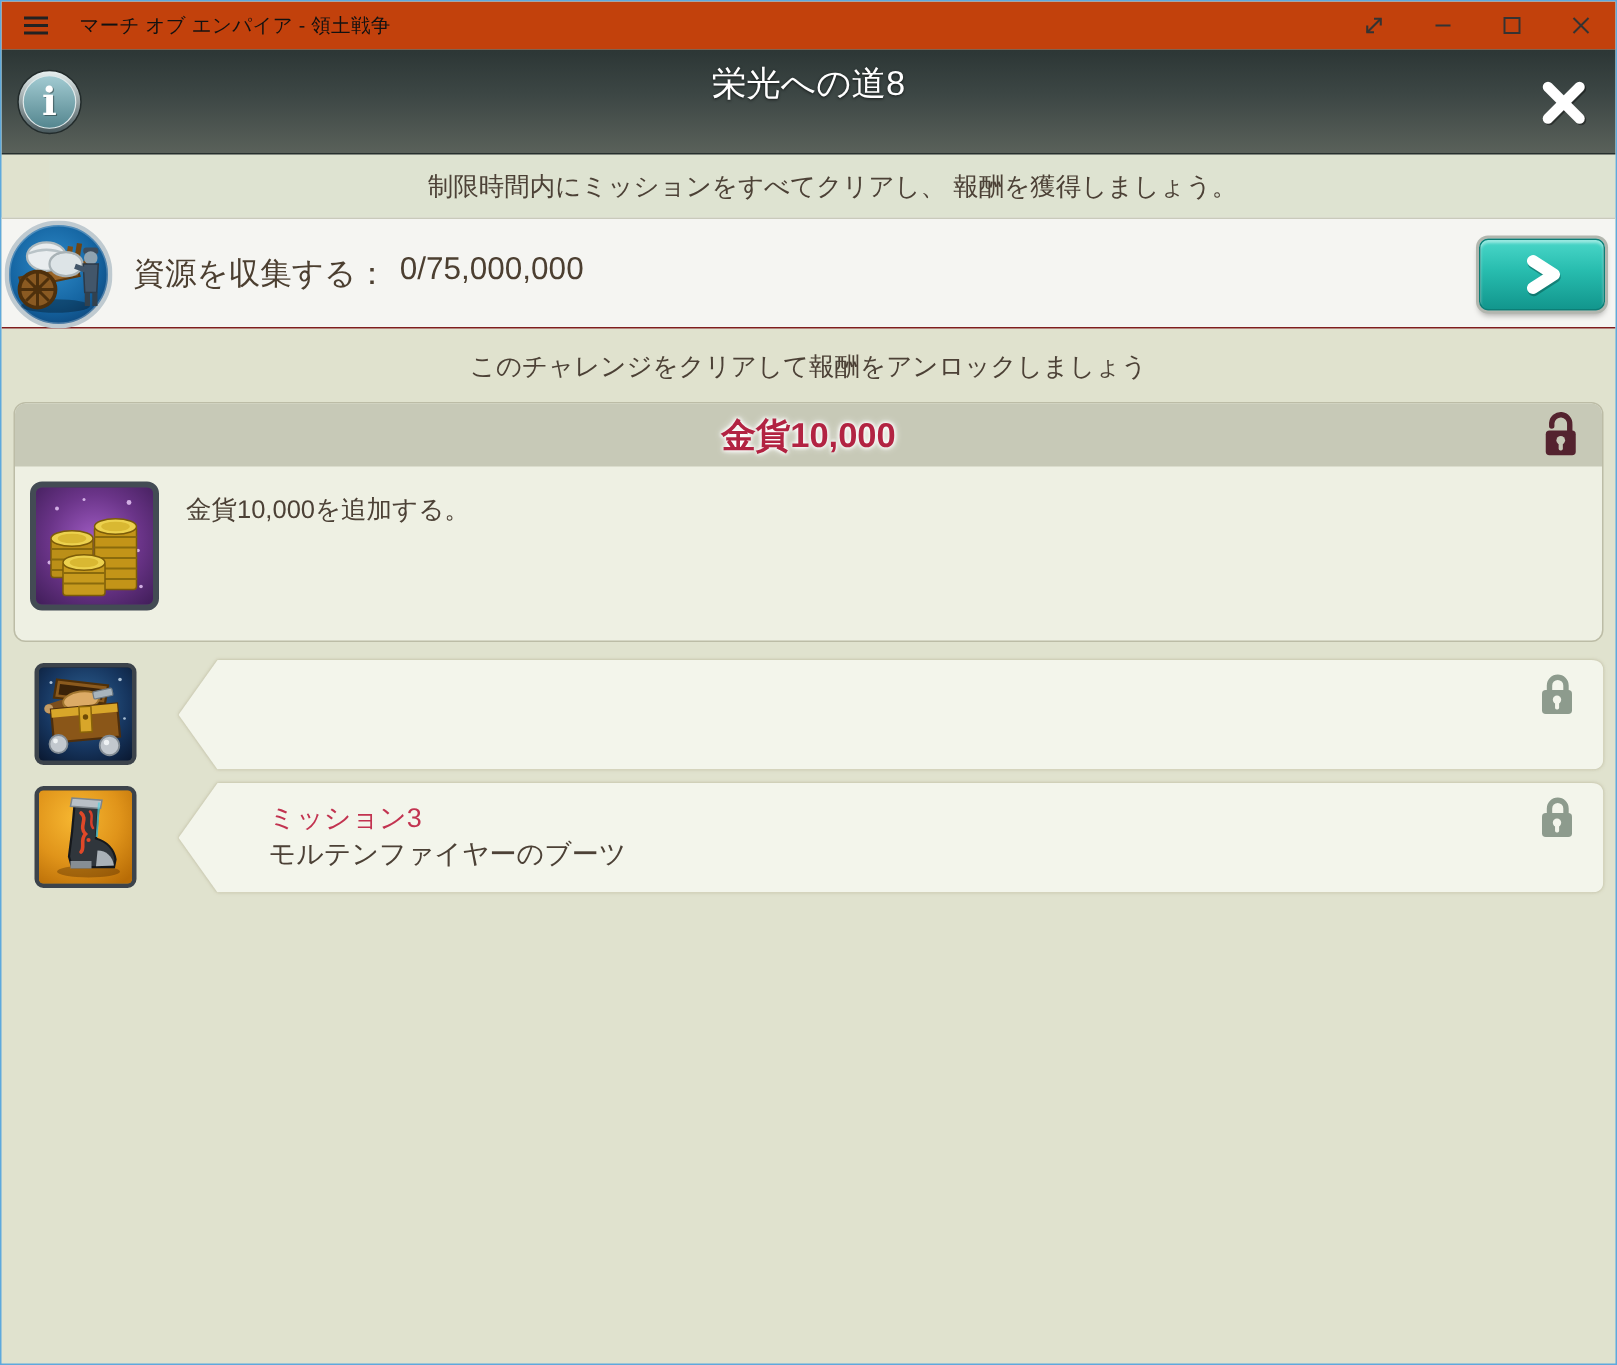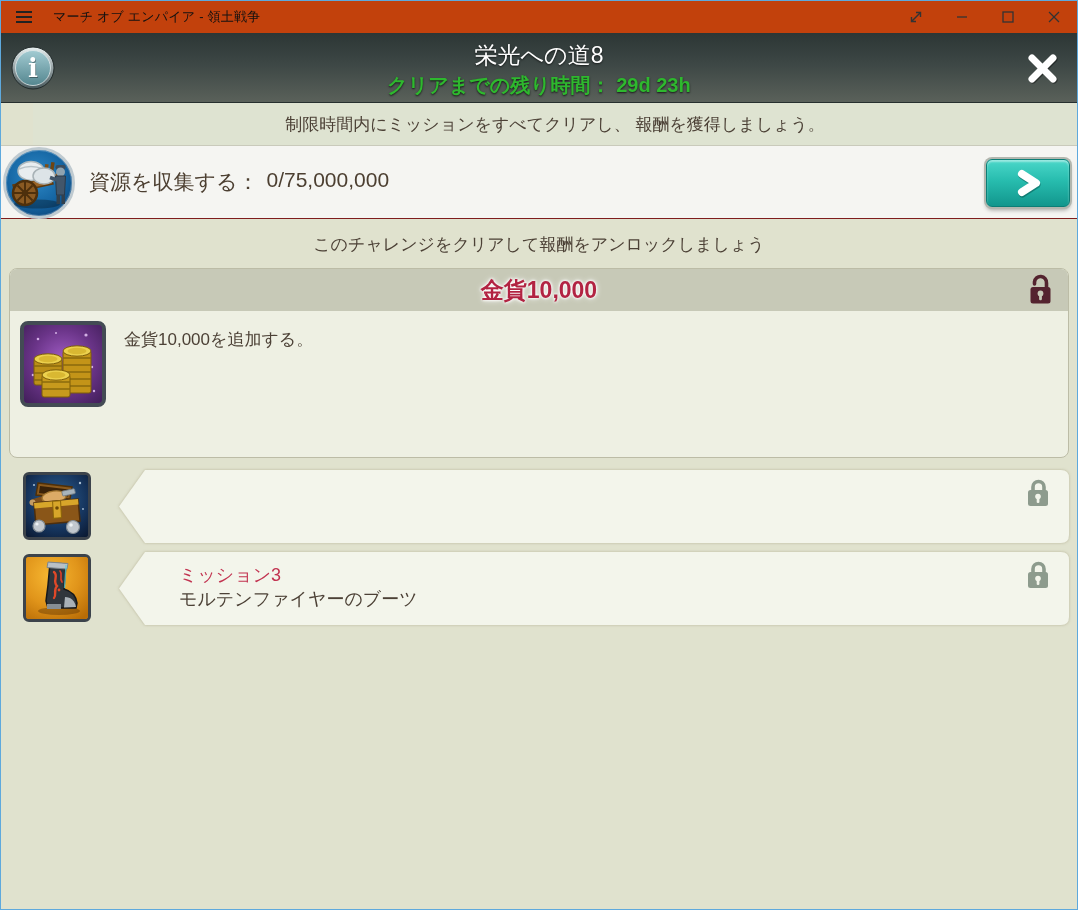--- a/index.html
+++ b/index.html
@@ -36,21 +36,21 @@
   .task-icon { position:absolute; left:2px; top:1px; width:72px; height:72px; }
   .task-text { margin-left:88px; font-size:21px; color:#4c3f31; display:flex; gap:8px; }
   .go-btn { position:absolute; right:7px; top:13px; width:84px; height:48px; border-radius:6px;
             background:linear-gradient(180deg,#4ad7c9 0%,#27bcae 45%,#12968d 100%);
             border:1px solid #0c7e76; cursor:pointer;
             box-shadow:0 0 0 2px #b2b6ae, 0 3px 4px rgba(0,0,0,0.35), inset 0 2px 2px rgba(255,255,255,0.45);
             display:flex; align-items:center; justify-content:center; }
   
   .hint { margin-top:14px; text-align:center; font-size:17px; color:#4c4136; height:20px; }
   
-  .reward-panel { margin:15px 8px 0 8px; height:190px; border-radius:8px; border:1px solid #bcbca6;
+  .reward-panel { margin:15px 8px 0 8px; height:160px; border-radius:8px; border:1px solid #bcbca6;
                   background:#eef0e3; overflow:hidden; }
   .reward-header { height:42px; background:#c7c9b7; position:relative;
                    display:flex; align-items:center; justify-content:center; }
   .reward-title { font-size:23px; font-weight:bold; color:#b22342;
                   text-shadow:0 0 3px #ffffff,0 0 3px #ffffff,0 0 6px #ffffff; }
   .reward-lock { position:absolute; right:14px; top:5px; }
   .reward-body { position:relative; height:106px; }
   .coins-frame { position:absolute; left:10px; top:10px; width:86px; height:86px; border-radius:8px;
                  border:4px solid #434b54; overflow:hidden; background:#55296e; }
   .reward-desc { position:absolute; left:114px; top:17px; font-size:17px; color:#4c4136; }
@@ -128,21 +128,20 @@
               <stop offset="1" stop-color="#54868f"></stop>
           </linearGradient>
         </defs>
         <circle cx="22" cy="22" r="21" fill="url(#ring)" stroke="#222b2b" stroke-width="1"></circle>
         <circle cx="22" cy="22" r="17.5" fill="url(#face)" stroke="#dfe9ea" stroke-width="0.8"></circle>
         <text x="22.8" y="31.5" font-family="DejaVu Serif, serif" font-size="26" font-weight="bold" fill="rgba(0,0,0,0.35)" text-anchor="middle">i</text>
         <text x="22" y="30.5" font-family="DejaVu Serif, serif" font-size="26" font-weight="bold" fill="#ffffff" text-anchor="middle">i</text>
       </svg>
     </div>
     <div class="dlg-title">栄光への道8</div>
-    <div class="dlg-timer">クリアまでの残り時間： 29d 23h</div>
     <div class="dlg-close">
       <svg width="36" height="36" viewBox="0 0 36 36">
         <g stroke="rgba(0,0,0,0.4)" stroke-width="7" stroke-linecap="round">
           <line x1="8" y1="9" x2="29" y2="30"></line>
             <line x1="29" y1="9" x2="8" y2="30"></line>
         </g>
         <g stroke="#ffffff" stroke-width="7" stroke-linecap="round">
           <line x1="7" y1="8" x2="28" y2="29"></line>
             <line x1="28" y1="8" x2="7" y2="29"></line>
         </g>

